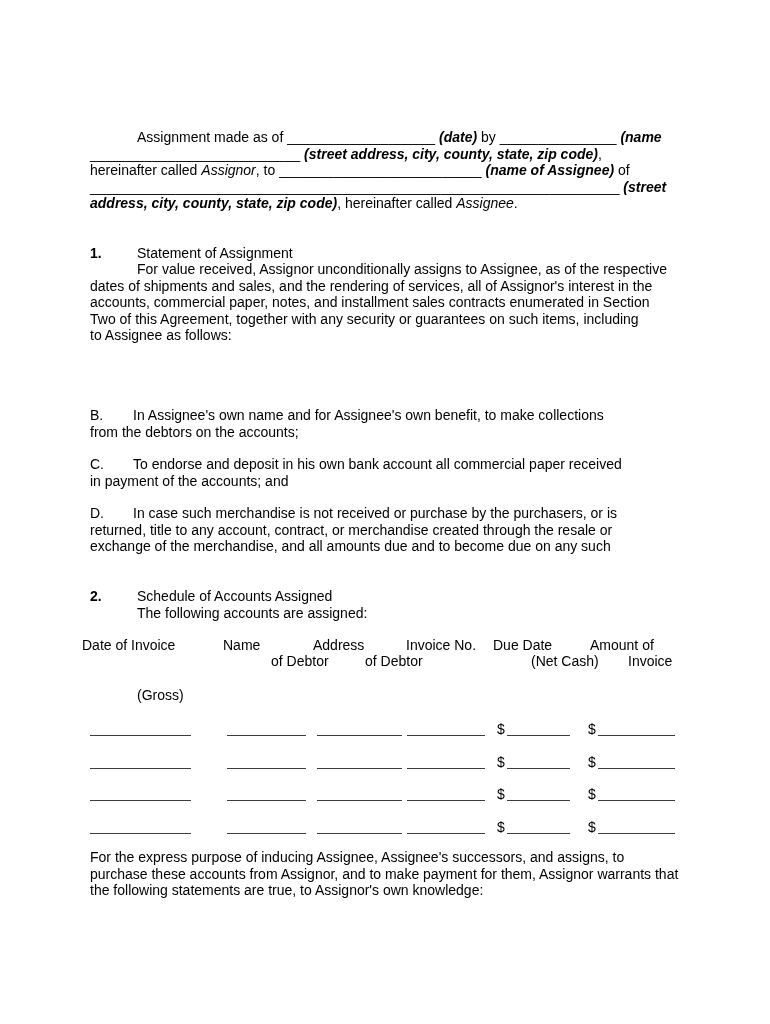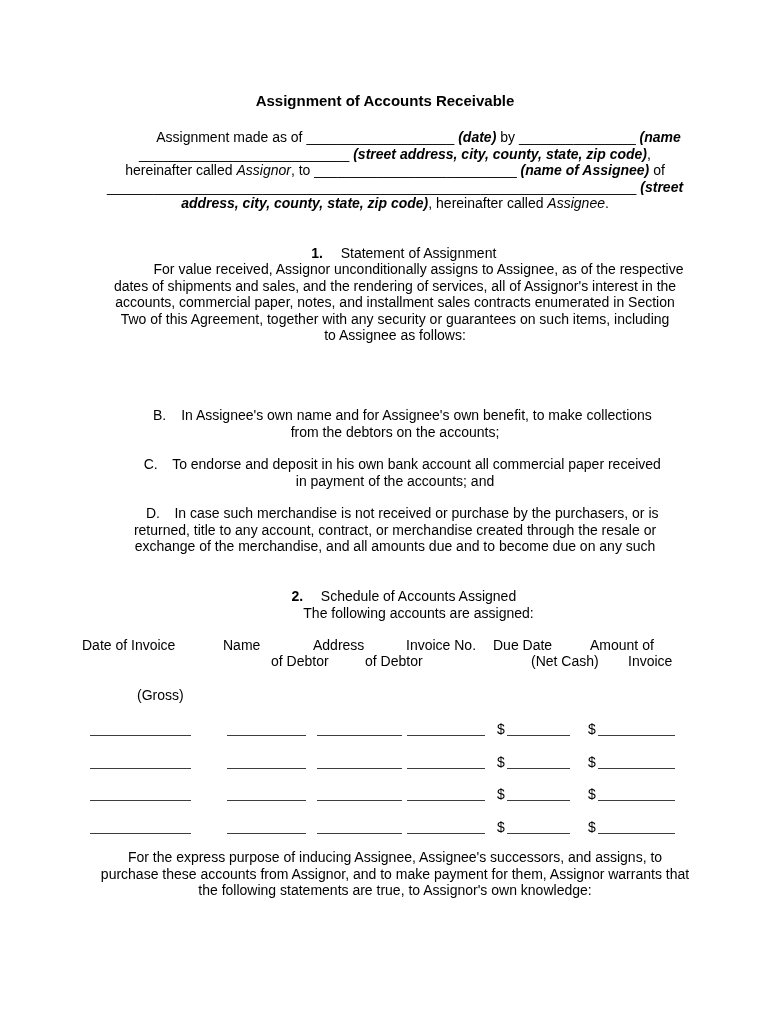--- a/index.html
+++ b/index.html
@@ -4,21 +4,21 @@
 <style>
   html,body{margin:0;padding:0;background:#ffffff;}
   .page{
     position:relative;
     width:770px;height:1024px;
     background:#ffffff;
     font-family:"Liberation Sans",sans-serif;
     font-size:14px;line-height:16.6px;color:#000;
     overflow:hidden;
   }
-  .blk{position:absolute;left:90px;width:610px;text-align:center;}
+  .blk{position:absolute;left:90px;width:610px;}
   .blk .tl{white-space:nowrap;height:16.6px;}
   .title-blk{left:0;width:770px;text-align:center;font-weight:bold;font-size:15px;}
   
   .s-n{font-style:normal;font-weight:normal;}
   .s-b{font-weight:normal;}
   .s-i{font-style:italic;}
   .s-bi{font-weight:bold;font-style:italic;}
   .s-ind{display:inline-block;width:47px;}
   .s-num{display:inline-block;width:47px;font-weight:bold;}
   .s-lab{display:inline-block;width:43px;}
@@ -29,21 +29,20 @@
   
   .row{position:absolute;left:0;width:770px;height:16px;}
   .row .bl{position:absolute;top:1px;height:13px;border-bottom:1.5px solid #3d3d3d;}
   .row .cur{position:absolute;top:0;}
 </style>
 </head>
 <body>
 
 <div class="page">
 
-  <div class="blk title-blk" style="top:93px">Assignment of Accounts Receivable</div>
 
   <div class="blk" style="top:129px">
       <div class="tl"><span class="s-ind"></span><span class="s-n">Assignment made as of </span><span class="s-bl">___________________</span><span class="s-bi"> (date)</span><span class="s-n"> by </span><span class="s-bl">_______________</span><span class="s-bi"> (name</span></div>
       <div class="tl"><span class="s-bl">___________________________</span><span class="s-bi"> (street address, city, county, state, zip code)</span><span class="s-n">,</span></div>
       <div class="tl"><span class="s-n">hereinafter called </span><span class="s-i">Assignor</span><span class="s-n">, to </span><span class="s-bl">__________________________</span><span class="s-bi"> (name of Assignee)</span><span class="s-n"> of</span></div>
       <div class="tl"><span class="s-bl">____________________________________________________________________</span><span class="s-bi"> (street</span></div>
       <div class="tl"><span class="s-bi">address, city, county, state, zip code)</span><span class="s-n">, hereinafter called </span><span class="s-i">Assignee</span><span class="s-n">.</span></div>
     </div>
 
   <div class="blk" style="top:245px">

